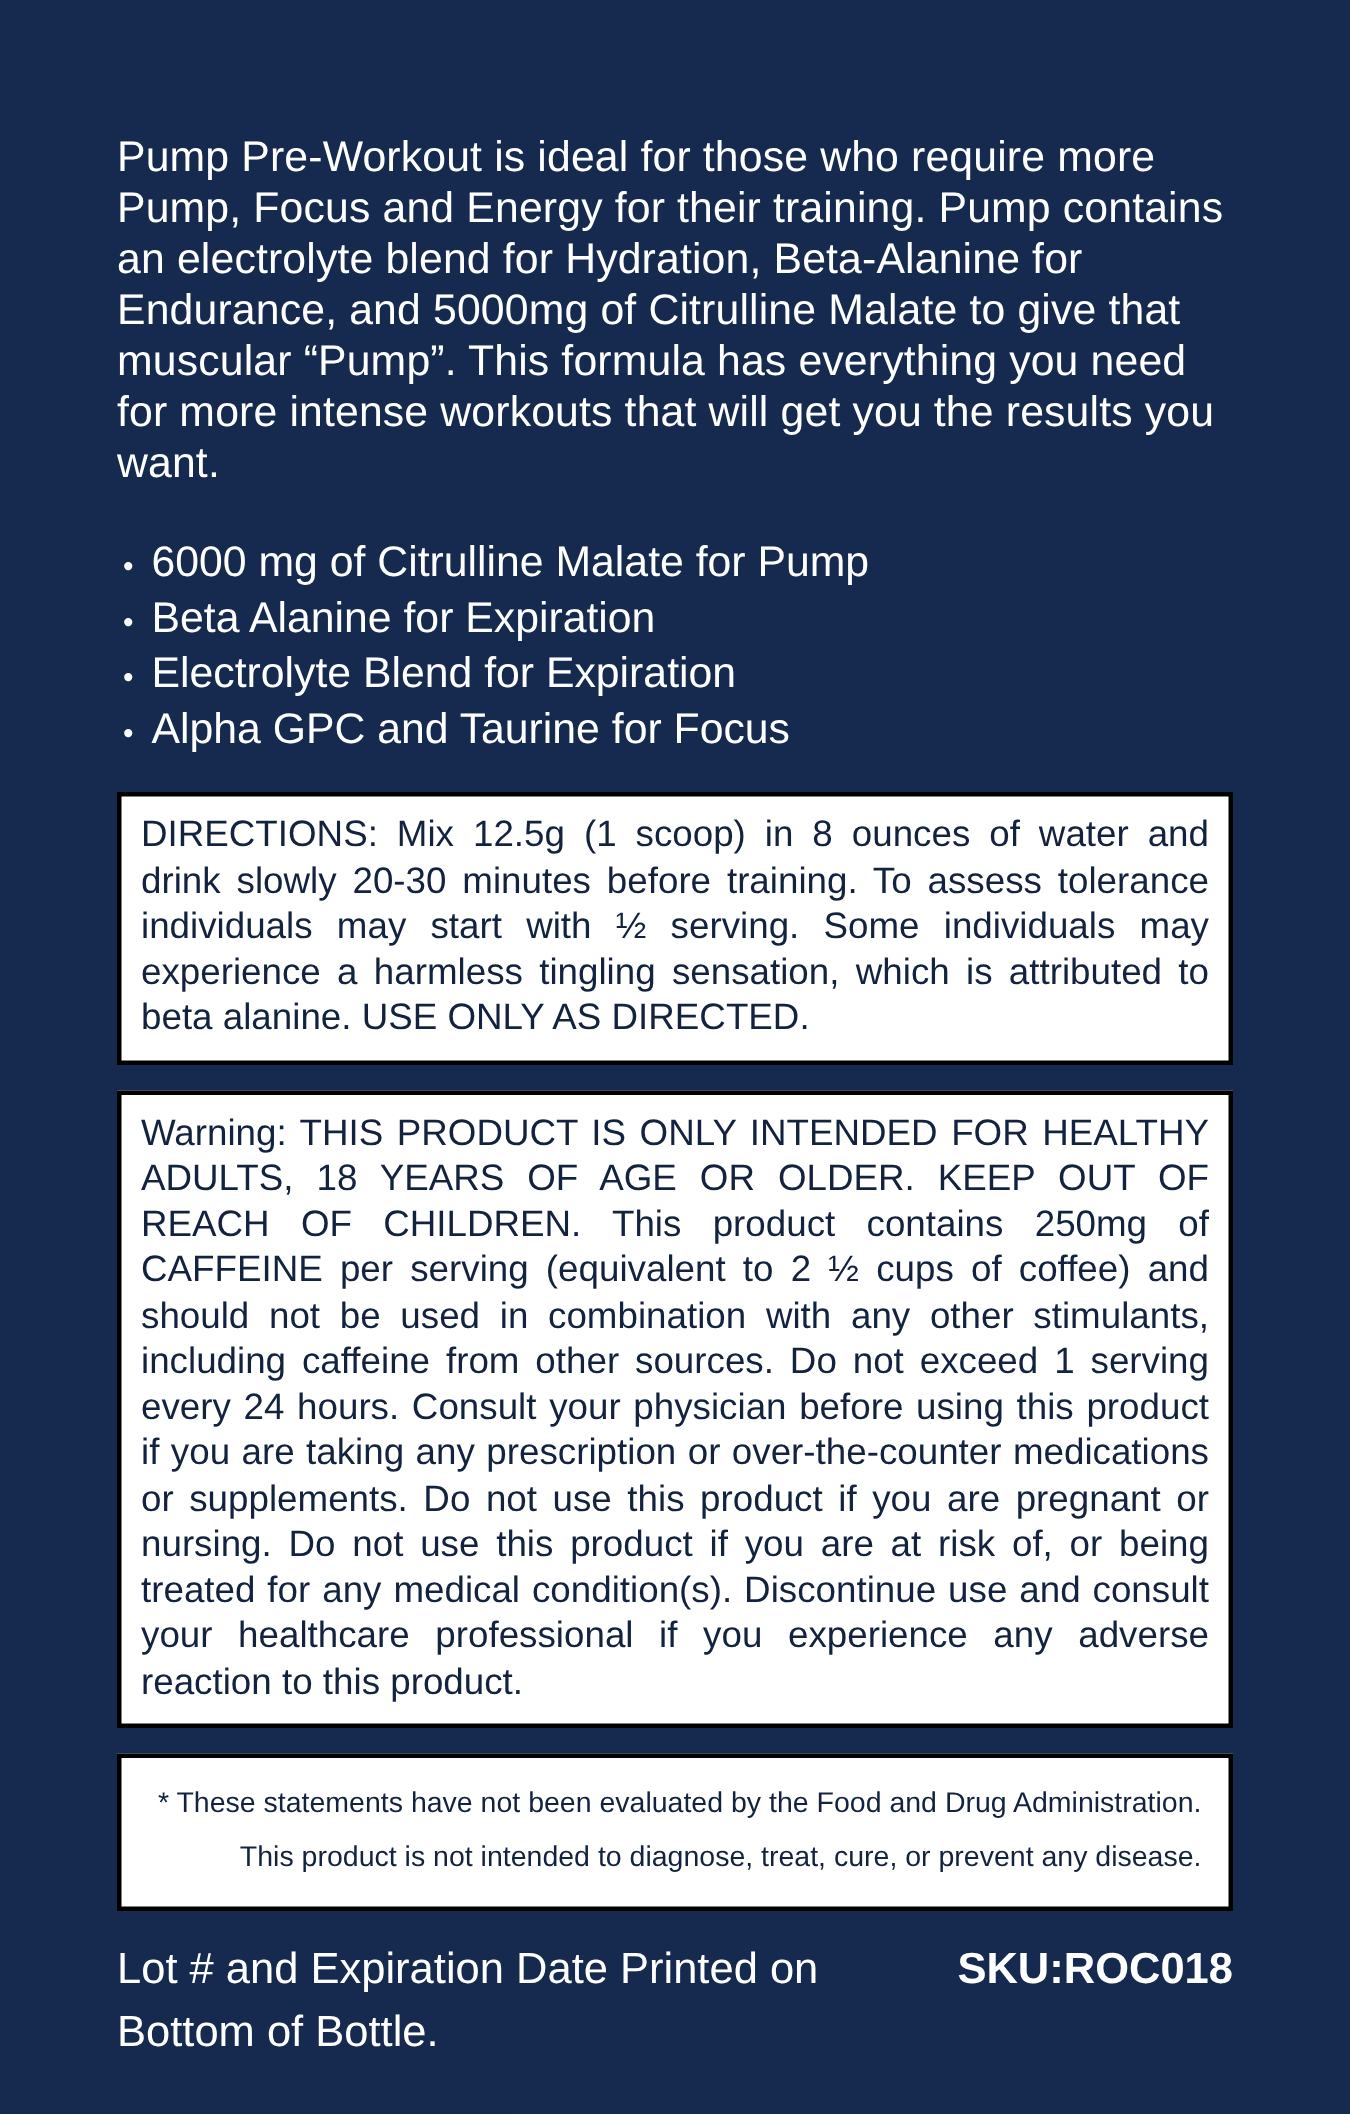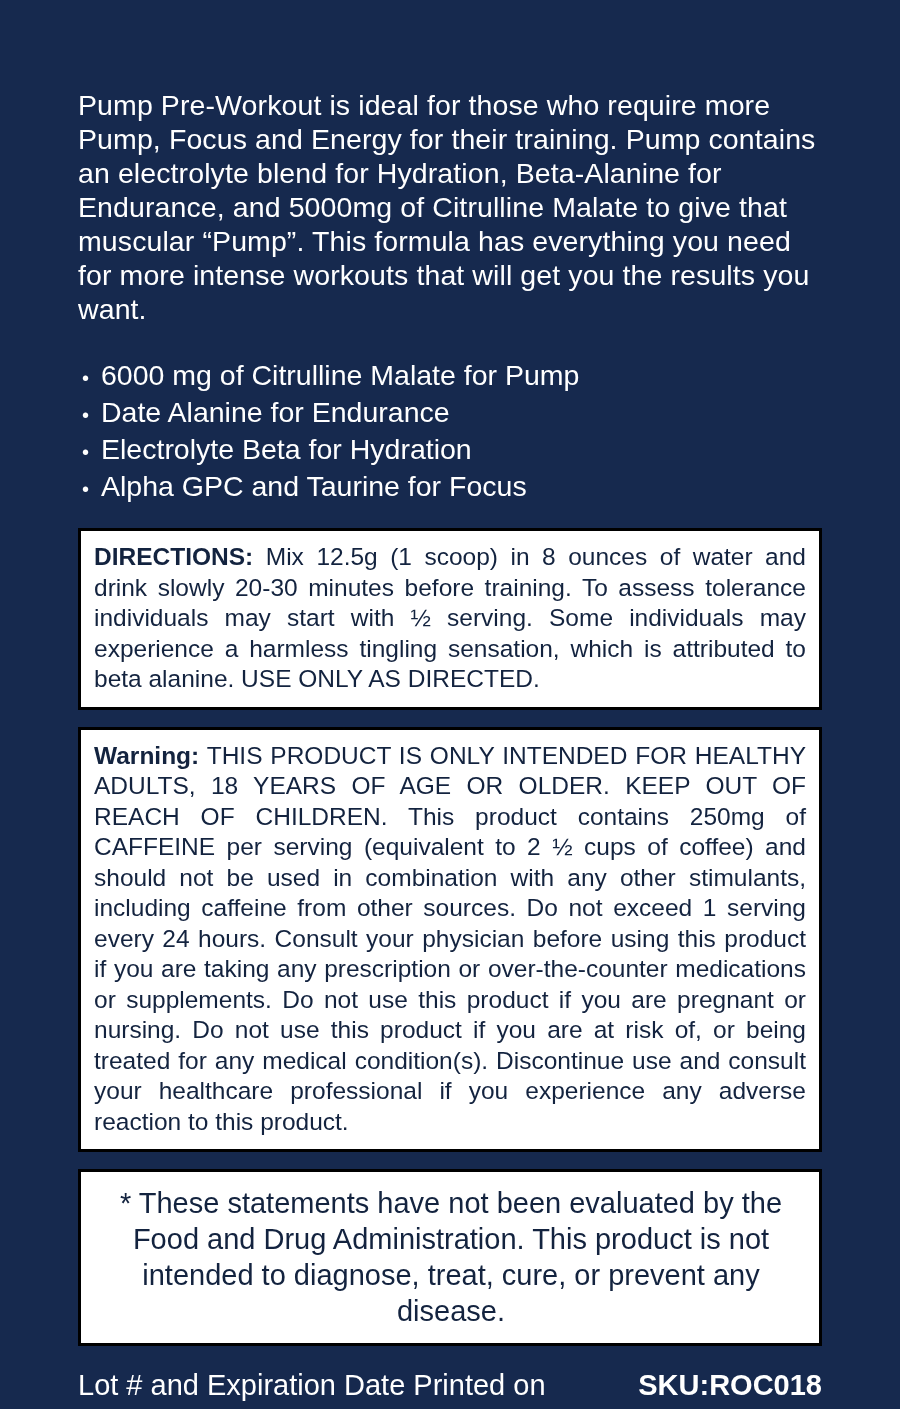--- a/index.html
+++ b/index.html
@@ -40,26 +40,26 @@
     color: #13233f;
     margin-top: 17px;
     padding: 11px 13px 12px 13px;
   }
   .box.directions { margin-top: 22px; }
   .box-text {
     font-size: 24.5px;
     line-height: 30.5px;
     text-align: justify;
   }
-  .box-text strong { font-weight: bold; }
+  .box-text strong { font-weight: normal; }
   .box.disclaimer { padding: 13px 18px 14px 20px; }
   .disclaimer-text {
-    font-size: 29px;
+    font-size: 19px;
     line-height: 36px;
-    text-align: center;
+    text-align: right;
   }
   .footer {
     margin-top: 18px;
     display: flex;
     justify-content: space-between;
     align-items: flex-start;
   }
   .lot {
     font-size: 29px;
     line-height: 42px;
@@ -79,25 +79,25 @@
 
   <p class="intro">Pump Pre-Workout is ideal for those who require more Pump, Focus and Energy for their training. Pump contains an electrolyte blend for Hydration, Beta-Alanine for Endurance, and 5000mg of Citrulline Malate to give that muscular “Pump”. This formula has everything you need for more intense workouts that will get you the results you want.</p>
 
   <ul class="bullets">
     <li>
       <span class="dot">•</span>
       <span>6000 mg of Citrulline Malate for Pump</span>
     </li>
     <li>
       <span class="dot">•</span>
-      <span>Date Alanine for Endurance</span>
+      <span>Beta Alanine for Expiration</span>
     </li>
     <li>
       <span class="dot">•</span>
-      <span>Electrolyte Beta for Hydration</span>
+      <span>Electrolyte Blend for Expiration</span>
     </li>
     <li>
       <span class="dot">•</span>
       <span>Alpha GPC and Taurine for Focus</span>
     </li>
   </ul>
 
   <div class="box directions">
     <p class="box-text"><strong>DIRECTIONS:</strong> <span>Mix 12.5g (1 scoop) in 8 ounces of water and drink slowly 20-30 minutes before training. To assess tolerance individuals may start with ½ serving. Some individuals may experience a harmless tingling sensation, which is attributed to beta alanine. USE ONLY AS DIRECTED.</span></p>
   </div>

